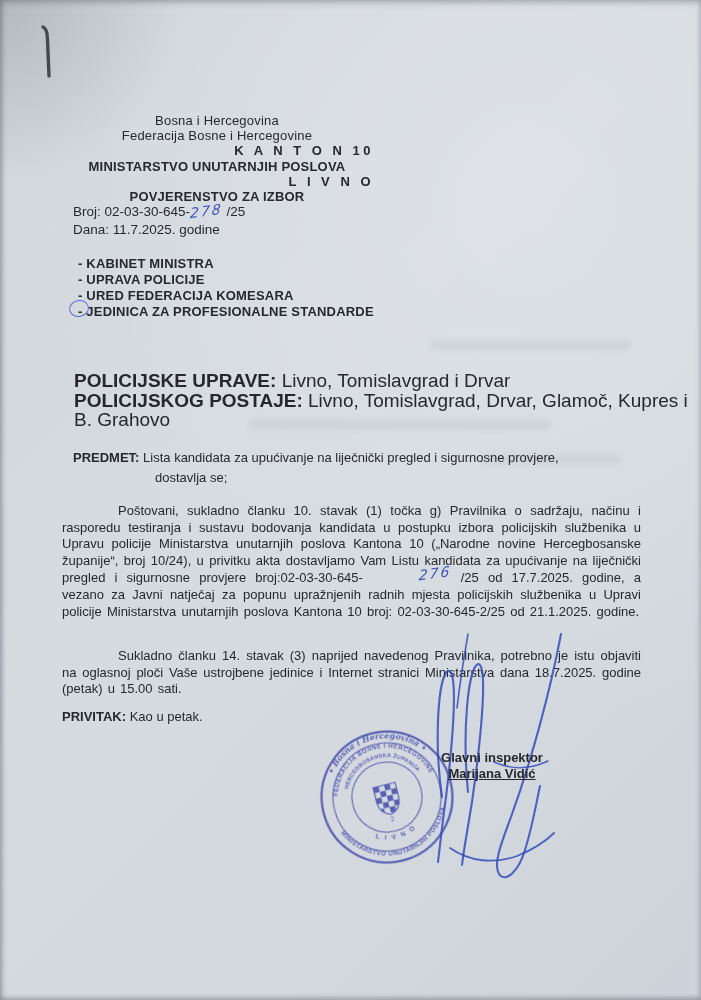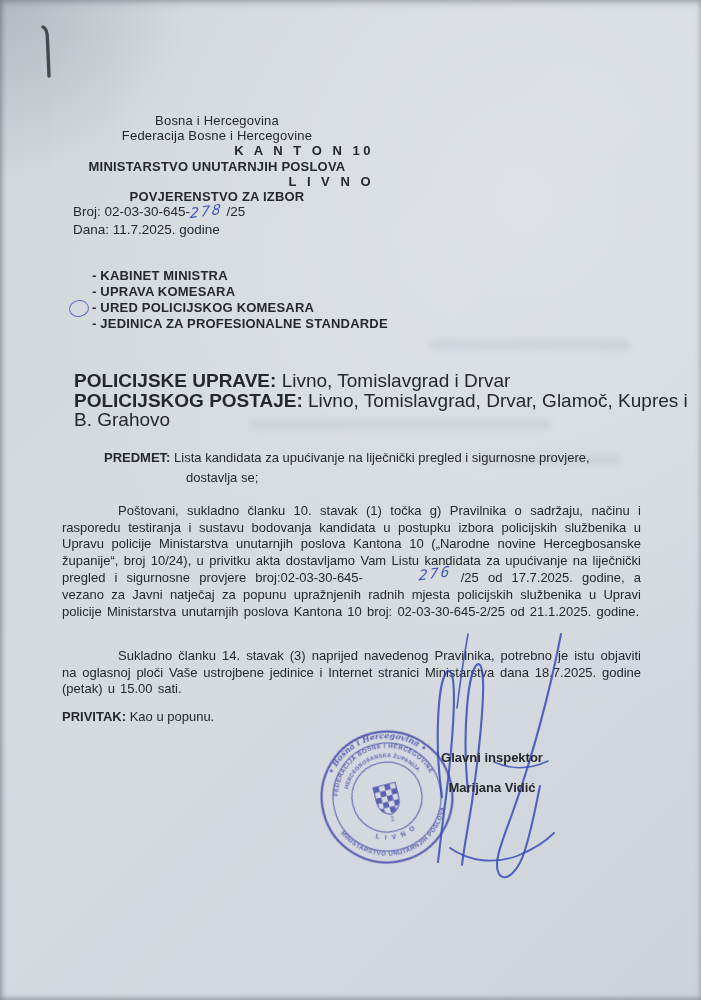--- a/index.html
+++ b/index.html
@@ -18,35 +18,35 @@
   .b{font-weight:bold;}
   
   .hdr{left:60px;top:86px;width:314px;text-align:center;font-size:13px;line-height:15.2px;letter-spacing:.2px;margin-top:27px;}
   .hdr .sp{letter-spacing:3.5px;text-align:right;}
   
   .ref{left:73px;top:203px;font-size:13.5px;line-height:17.5px;}
   
   .pen{color:#3d55c0;font-style:italic;font-family:"DejaVu Sans",sans-serif;}
   .hw-num{display:inline-block;transform:rotate(-8deg) skewX(-12deg);font-size:14px;letter-spacing:2px;font-weight:500;}
   
-  .rcp{left:78px;top:268px;font-size:13px;line-height:16px;font-weight:bold;letter-spacing:.2px;margin-left:14px;}
+  .rcp{left:78px;top:256px;font-size:13px;line-height:16px;font-weight:bold;letter-spacing:.2px;}
   .circle-mark{left:69px;top:300px;width:18px;height:15px;border:1.6px solid rgba(62,80,195,.8);border-radius:50%;transform:rotate(-12deg);}
   
   .units{left:74px;top:371px;font-size:19px;line-height:19.5px;}
   
-  .subject{left:73px;top:448px;font-size:13px;line-height:20px;width:560px;margin-left:31px;}
+  .subject{left:73px;top:448px;font-size:13px;line-height:20px;width:560px;}
   .subject .l2{margin-left:82px;}
   
   .para{left:62px;width:579px;font-size:13px;line-height:16.6px;text-align:justify;word-spacing:.12em;}
   .p1{top:503px;text-indent:56px;}
   .p2{top:648px;text-indent:56px;}
   .attach{left:62px;top:709px;font-size:13px;}
   
   .sigblock{left:372px;top:750px;width:240px;text-align:center;font-size:13px;font-weight:bold;line-height:16px;}
-  .sigblock .name{margin-top:14px;}
+  .sigblock .name{text-decoration:underline;}
   .svgabs{position:absolute;pointer-events:none;}
   .stamp{filter:blur(.3px);opacity:.88;transform:rotate(-14deg);}
   .artifact{position:absolute;background:rgba(140,150,162,.16);filter:blur(3px);border-radius:6px;}
 </style>
 </head>
 <body>
 
 <div class="artifact" style="left:430px;top:340px;width:200px;height:10px;"></div>
 <div class="artifact" style="left:250px;top:420px;width:300px;height:9px;"></div>
 <div class="artifact" style="left:480px;top:455px;width:140px;height:9px;"></div>
@@ -64,41 +64,41 @@
   <div class="b">POVJERENSTVO ZA IZBOR</div>
 </div>
 
 <div class="abs ref">
   <div><span>Broj: 02-03-30-645-</span><span class="pen hw-num">278</span><span> /25</span></div>
   <div>Dana: 11.7.2025. godine</div>
 </div>
 
 <div class="abs rcp">
   <div>- KABINET MINISTRA</div>
-  <div>- UPRAVA KOMESARA</div>
-  <div>- URED POLICIJSKOG KOMESARA</div>
+  <div>- UPRAVA POLICIJE</div>
+  <div>- URED FEDERACIJA KOMESARA</div>
   <div>- JEDINICA ZA PROFESIONALNE STANDARDE</div>
 </div>
 <div class="abs circle-mark"></div>
 
 <div class="abs units">
   <div><span class="b">POLICIJSKE UPRAVE:</span><span> Livno, Tomislavgrad i Drvar</span></div>
   <div><span class="b">POLICIJSKOG POSTAJE:</span><span> Livno, Tomislavgrad, Drvar, Glamoč, Kupres i B. Grahovo</span></div>
 </div>
 
 <div class="abs subject">
   <div><span class="b">PREDMET:</span><span> Lista  kandidata za upućivanje na liječnički pregled i sigurnosne provjere,</span></div>
   <div class="l2">dostavlja se;</div>
 </div>
 
 <div class="abs para p1"><span>Poštovani, sukladno članku 10. stavak (1) točka g) Pravilnika o sadržaju, načinu i rasporedu testiranja i sustavu bodovanja kandidata u postupku izbora policijskih službenika u Upravu policije Ministarstva unutarnjih  poslova Kantona 10 („Narodne novine Hercegbosanske županije“, broj 10/24), u privitku akta dostavljamo Vam  Listu  kandidata za upućivanje na liječnički pregled i sigurnosne provjere broj:02-03-30-645-</span><span class="pen hw-num">276</span><span> /25 od 17.7.2025. godine, a vezano za Javni natječaj za popunu upražnjenih radnih mjesta policijskih službenika u Upravi policije Ministarstva unutarnjih poslova Kantona 10 broj: 02-03-30-645-2/25 od 21.1.2025. godine.</span></div>
 
 <div class="abs para p2">Sukladno članku 14. stavak (3) naprijed navedenog Pravilnika, potrebno je  istu objaviti na oglasnoj ploči Vaše ustrojbene jedinice i Internet stranici Ministarstva dana 18.7.2025. godine (petak) u 15.00 sati.</div>
 
-<div class="abs attach"><span class="b">PRIVITAK:</span><span> Kao u popunu.</span></div>
+<div class="abs attach"><span class="b">PRIVITAK:</span><span> Kao u petak.</span></div>
 
 <svg class="svgabs stamp" style="left:316px;top:726px;" width="142" height="142" viewBox="0 0 150 150">
   <defs>
     <path id="arcTopOuter" d="M 13 75 A 62 62 0 0 1 137 75" fill="none"></path>
     <path id="arcTopMid" d="M 23 75 A 52 52 0 0 1 127 75" fill="none"></path>
     <path id="arcTopIn" d="M 33 75 A 42 42 0 0 1 117 75" fill="none"></path>
     <path id="arcBotOuter" d="M 13 75 A 62 62 0 0 0 137 75" fill="none"></path>
     <path id="arcBotIn" d="M 30 75 A 45 45 0 0 0 120 75" fill="none"></path>
     <clipPath id="shieldClip">
         <path d="M 63 62 h 24 v 16 q 0 12 -12 16 q -12 -4 -12 -16 z"></path>

